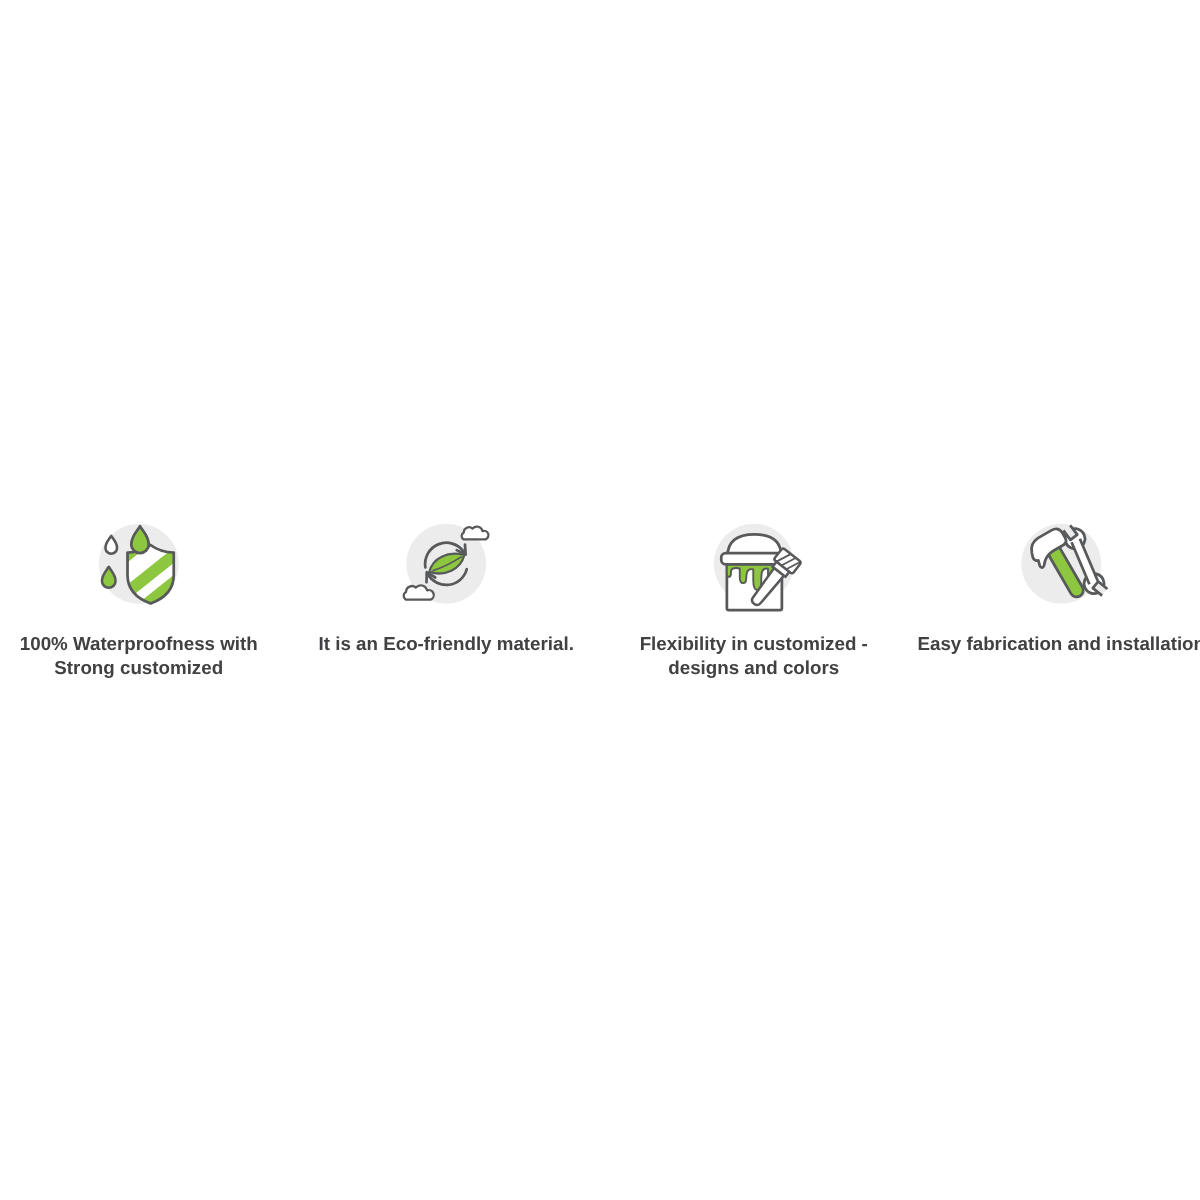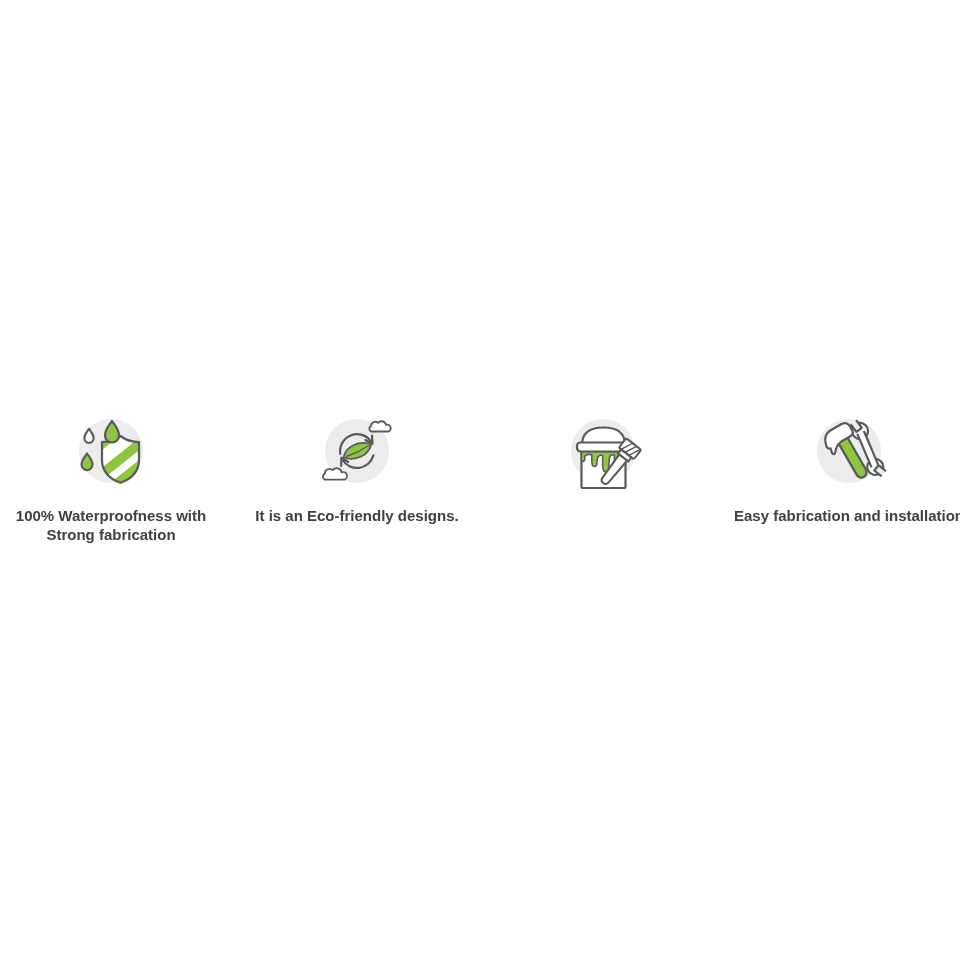--- a/index.html
+++ b/index.html
@@ -60,57 +60,61 @@
         <line x1="28" y1="71.6" x2="88" y2="23.6"></line>
         <line x1="28" y1="93.4" x2="88" y2="45.4"></line>
       </g>
       <path d="M39,31 C46,31 52.5,28.8 57.5,25 C62.5,28.8 69,31 76,31 L76,49 C76,61 68.5,67.8 57.5,71.8 C46.5,67.8 39,61 39,49 Z" fill="none" stroke="#58595b" stroke-width="2.2" stroke-linejoin="round"></path>
       <path transform="translate(49,21)" d="M0,-11 C2.8,-6.5 7,-2.8 7,3.5 A7,7 0 1 1 -7,3.5 C-7,-2.8 -2.8,-6.5 0,-11 Z" fill="#8dc63f" stroke="#58595b" stroke-width="2.2" stroke-linejoin="round"></path>
       <path transform="translate(26,25) scale(0.66)" d="M0,-11 C2.8,-6.5 7,-2.8 7,3.5 A7,7 0 1 1 -7,3.5 C-7,-2.8 -2.8,-6.5 0,-11 Z" fill="#ffffff" stroke="#58595b" stroke-width="3.1" stroke-linejoin="round"></path>
       <path transform="translate(24,51) scale(0.78)" d="M0,-11 C2.8,-6.5 7,-2.8 7,3.5 A7,7 0 1 1 -7,3.5 C-7,-2.8 -2.8,-6.5 0,-11 Z" fill="#8dc63f" stroke="#58595b" stroke-width="2.6" stroke-linejoin="round"></path>
     </svg>
     <div class="feature-text">
       <div>100% Waterproofness with</div>
-      <div>Strong fabrication</div>
+      <div>Strong customized</div>
     </div>
   </div>
 
   <div class="feature">
     <svg viewBox="0 0 96 80" aria-hidden="true">
       <circle cx="48" cy="40" r="32" fill="#ececec"></circle>
       <g fill="none" stroke="#58595b" stroke-width="2.2" stroke-linecap="round" stroke-linejoin="round">
         <path d="M31.3,42.9 A17,17 0 0 1 61.9,30.3"></path>
         <path d="M56.4,29.1 L63.5,32.7 L63,24.7"></path>
         <path d="M64.4,44.4 A17,17 0 0 1 33.3,48.5"></path>
         <path d="M39.2,51 L32.4,46.7 L32.2,54.8"></path>
       </g>
       <path d="M34.5,46.5 C37,35.5 49,29.5 62.5,33 C59.5,44.5 47,50.5 34.5,46.5 Z" fill="#8dc63f" stroke="#58595b" stroke-width="1.8" stroke-linejoin="round"></path>
       <path d="M37.5,45.5 C45,43 53,39 60,34.5" fill="none" stroke="#58595b" stroke-width="1.4" stroke-linecap="round"></path>
       <path transform="translate(59,10.5)" d="M3,10 A3,3 0 0 1 3,4.6 A4.2,4.2 0 0 1 10,1.4 A4.6,4.6 0 0 1 18,3.4 A3.4,3.4 0 0 1 20.5,10 Z" fill="#ffffff" stroke="#58595b" stroke-width="1.8" stroke-linejoin="round"></path>
       <path transform="translate(12.5,57.5) scale(1.12)" d="M3,10 A3,3 0 0 1 3,4.6 A4.2,4.2 0 0 1 10,1.4 A4.6,4.6 0 0 1 18,3.4 A3.4,3.4 0 0 1 20.5,10 Z" fill="#ffffff" stroke="#58595b" stroke-width="1.6" stroke-linejoin="round"></path>
     </svg>
     <div class="feature-text">
-      <div>It is an Eco-friendly designs.</div>
+      <div>It is an Eco-friendly material.</div>
     </div>
   </div>
 
   <div class="feature">
     <svg viewBox="0 0 96 80" aria-hidden="true">
       <circle cx="48" cy="40" r="32" fill="#ececec"></circle>
       <path d="M27,34 Q27,16.5 48.5,16.5 Q70,16.5 70,34 Z" fill="#ffffff" stroke="#58595b" stroke-width="2.2"></path>
       <path d="M26.5,40.5 L26.5,75.5 Q26.5,77 28,77 L69,77 Q70.5,77 70.5,75.5 L70.5,40.5" fill="#ffffff" stroke="#58595b" stroke-width="2.2" stroke-linejoin="round"></path>
       <path d="M26.5,40.5 L70.5,40.5 L70.5,43 Q66,42 65,45 Q64.3,47.5 64.3,50 Q64.3,53.5 61.8,53.5 Q59.4,53.5 59.4,49.5 L59.4,44 Q55.6,43.2 54.6,46.5 Q54,48.5 54,54 Q54,61 50.8,61 Q47.6,61 47.6,53 L47.6,44.5 Q43.6,43.5 42.6,47 Q42,49.2 42,51.5 Q42,55.5 39.4,55.5 Q36.8,55.5 36.8,50.5 L36.8,43.8 Q31,42.6 29.8,45.5 L29.8,47.5 Q29.8,50.5 27.9,50.5 Q26.5,50.5 26.5,48 Z" fill="#8dc63f" stroke="#58595b" stroke-width="1.5" stroke-linejoin="round"></path>
       <rect x="22" y="31.5" width="53" height="9" rx="3.5" fill="#ffffff" stroke="#58595b" stroke-width="2.2"></rect>
       <g transform="translate(67,48) rotate(38)">
         <path d="M-5,-2 L-3.8,27 Q-3.6,30.5 0,30.5 Q3.6,30.5 3.8,27 L5,-2 Z" fill="#ffffff" stroke="#58595b" stroke-width="2" stroke-linejoin="round"></path>
         <rect x="-9.5" y="-19" width="19" height="12" rx="2" fill="#ffffff" stroke="#58595b" stroke-width="2"></rect>
         <path d="M-6.5,-7.5 L-1.5,-18.5 M-1.5,-7.5 L3.5,-18.5 M3.5,-7.5 L8.5,-18.5" fill="none" stroke="#58595b" stroke-width="1.4" stroke-linecap="round"></path>
         <rect x="-6.5" y="-7" width="13" height="5" fill="#ffffff" stroke="#58595b" stroke-width="2"></rect>
       </g>
     </svg>
+    <div class="feature-text">
+      <div>Flexibility in customized -</div>
+      <div>designs and colors</div>
+    </div>
   </div>
 
   <div class="feature">
     <svg viewBox="0 0 96 80" aria-hidden="true">
       <circle cx="48" cy="40" r="32" fill="#ececec"></circle>
       <g transform="translate(59,20) rotate(-23)">
         <circle cx="0" cy="0" r="8" fill="#ffffff" stroke="#58595b" stroke-width="2.2"></circle>
         <circle cx="0" cy="39" r="8" fill="#ffffff" stroke="#58595b" stroke-width="2.2"></circle>
         <path d="M-3.6,1.5 L-3.6,38 L3.6,38 L3.6,1.5 Z" fill="#ffffff"></path>
         <path d="M-3.6,1.5 L-3.6,38 M3.6,1.5 L3.6,38" fill="none" stroke="#58595b" stroke-width="2.2"></path>

